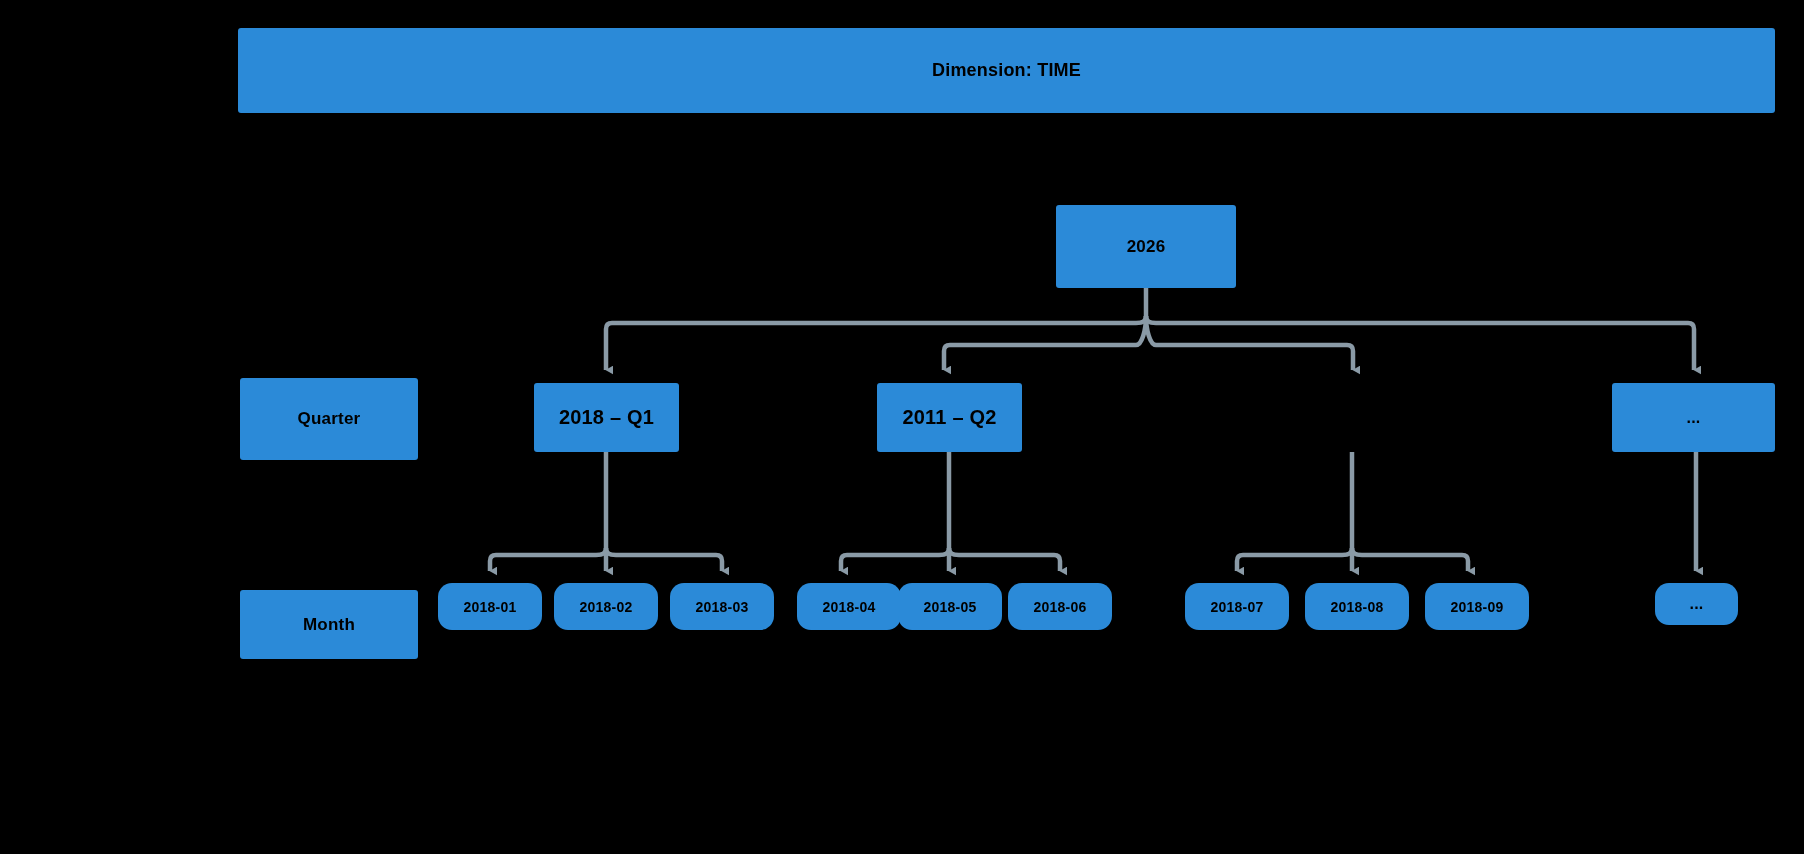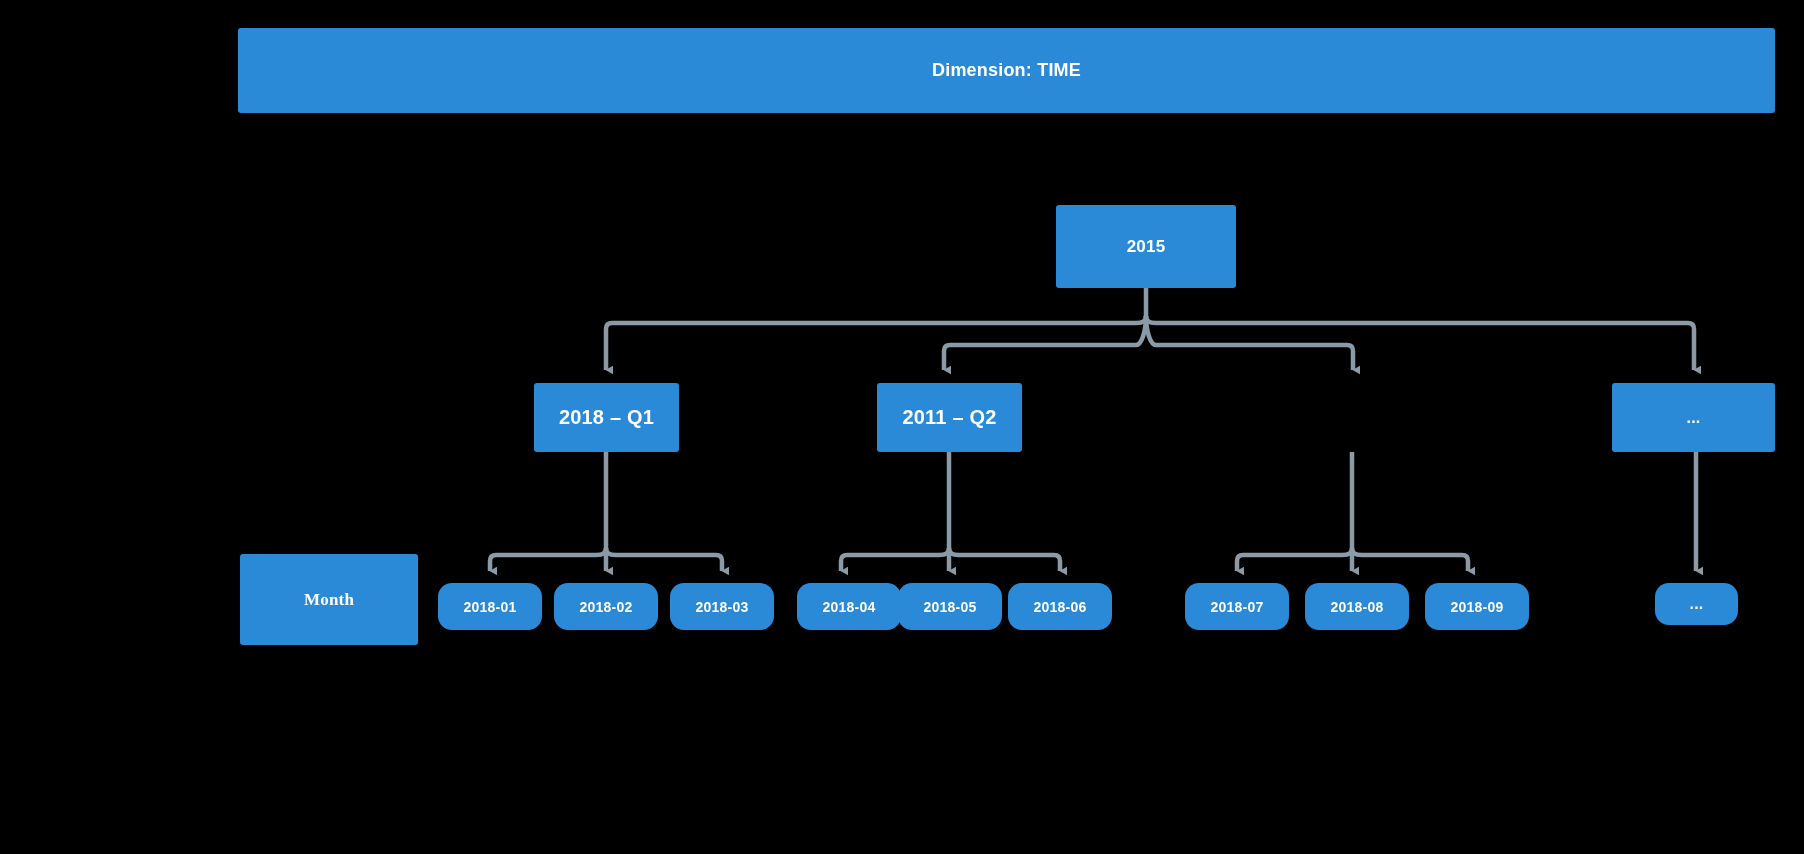--- a/index.html
+++ b/index.html
@@ -22,21 +22,21 @@
     left: 0;
     top: 0;
     width: 1804px;
     height: 854px;
     pointer-events: none;
   }
   .node {
     position: absolute;
     background: #2b8ad8;
     border-radius: 3px;
-    color: #ffffff;
+    color: #000000;
     display: flex;
     align-items: center;
     justify-content: center;
     text-align: right;
     font-weight: bold;
     letter-spacing: 0.2px;
     box-sizing: border-box;
     z-index: 2;
   }
   .title-bar {
@@ -46,21 +46,21 @@
     height: 85px;
     font-size: 18px;
   }
   .rowlabel {
     left: 240px;
     width: 178px;
     font-size: 17px;
   }
   .rowlabel.year    { top: 205px; height: 81px; }
   .rowlabel.quarter { top: 378px; height: 82px; }
-  .rowlabel.month   { top: 554px; height: 91px; font-family: Liberation Serif, serif; }
+  .rowlabel.month   { top: 590px; height: 69px; }
 
   .year-node {
     left: 1056px;
     top: 205px;
     width: 180px;
     height: 83px;
     font-size: 17px;
   }
   .quarter-node {
     top: 383px;
@@ -126,23 +126,24 @@
       <path d="M1352,548 C1352,554 1348,555 1342,555 L1243,555 Q1237,555 1237,561 L1237,571" marker-end="url(#arrowhead)"></path>
       <path d="M1352,548 L1352,571" marker-end="url(#arrowhead)"></path>
       <path d="M1352,548 C1352,554 1356,555 1362,555 L1462,555 Q1468,555 1468,561 L1468,571" marker-end="url(#arrowhead)"></path>
 
       <path d="M1696,452 L1696,571" marker-end="url(#arrowhead)"></path>
     </g>
   </svg>
 
   <div class="node title-bar">Dimension: TIME</div>
 
+  <div class="node rowlabel quarter">Quarter</div>
   <div class="node rowlabel month">Month</div>
 
-  <div class="node year-node">2015</div>
+  <div class="node year-node">2026</div>
 
   <div class="node quarter-node" style="left:534px">2018 – Q1</div>
   <div class="node quarter-node" style="left:877px">2011 – Q2</div>
   <div class="node quarter-node ellipsis dots">...</div>
 
   <div class="node month-node" style="left:438px">2018-01</div>
   <div class="node month-node" style="left:554px">2018-02</div>
   <div class="node month-node" style="left:670px">2018-03</div>
   <div class="node month-node" style="left:797px">2018-04</div>
   <div class="node month-node" style="left:898px">2018-05</div>

